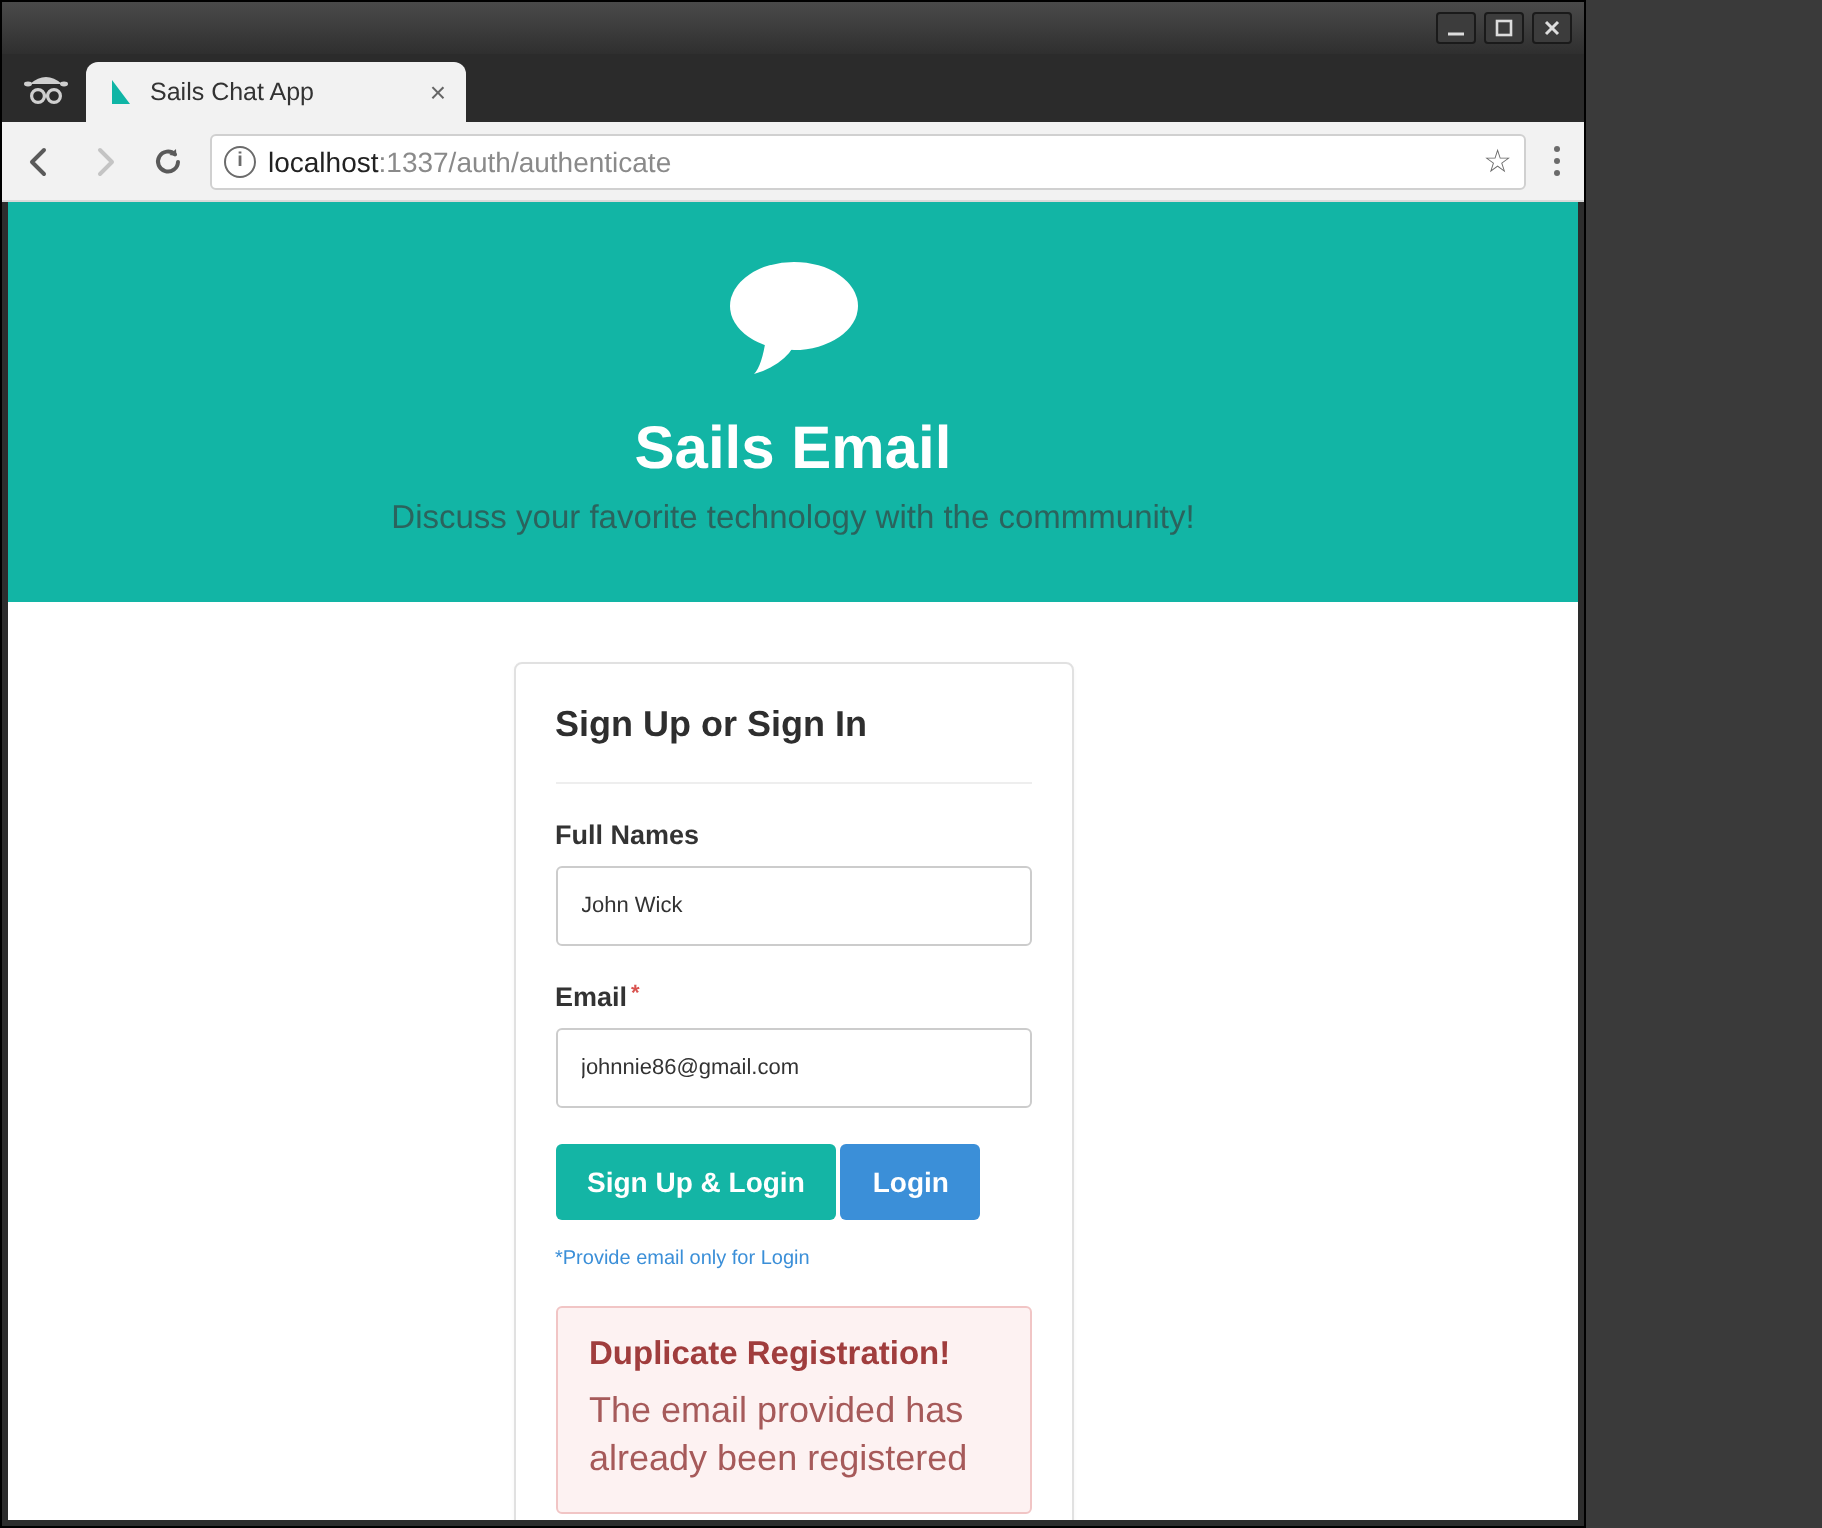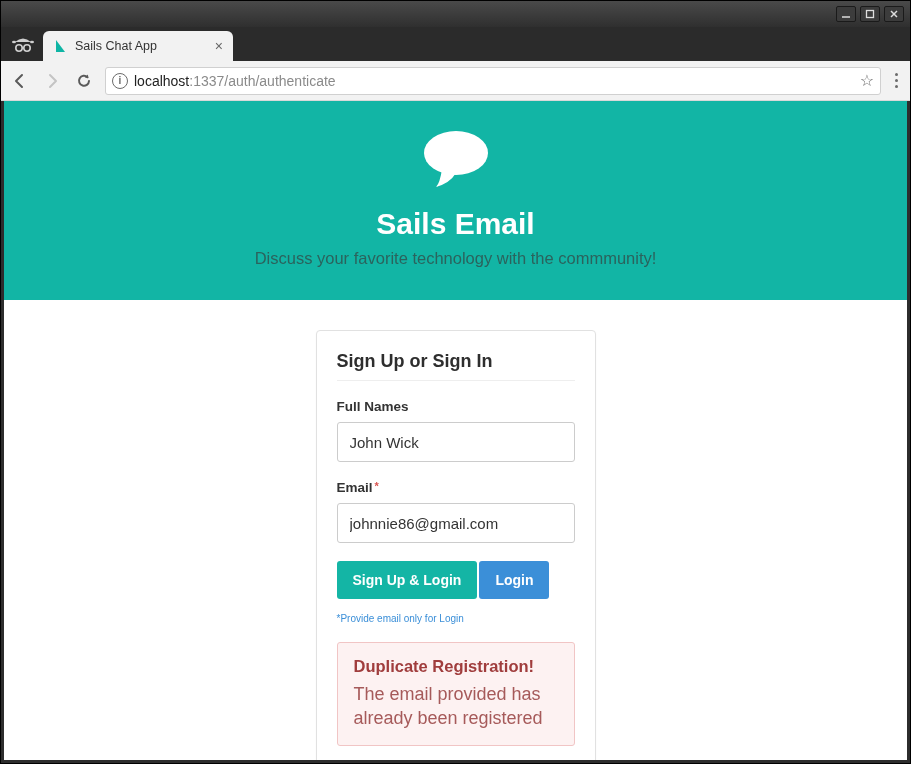--- a/index.html
+++ b/index.html
@@ -5,21 +5,21 @@
   * { box-sizing: border-box; margin: 0; padding: 0; }
   html, body { height: 100%; }
   body {
     font-family: "Segoe UI", "Helvetica Neue", Arial, sans-serif;
     background: #3a3a3a;
     overflow: hidden;
   }
 
   
   .window {
-    width: 911px;
+    width: 793px;
     height: 764px;
     background: #ec4899;
     display: flex;
     flex-direction: column;
     border: 1px solid #000;
   }
   .titlebar {
     height: 26px;
     background: linear-gradient(#4a4a4a, #2f2f2f);
     display: flex;
@@ -153,40 +153,40 @@
     background: #fff;
     border: 1px solid #e1e1e1;
     border-radius: 4px;
     padding: 20px 20px 22px;
     box-shadow: 0 1px 2px rgba(0,0,0,0.04);
   }
   .card h2 {
     font-size: 18px;
     color: #2e2e2e;
     font-weight: 700;
-    padding-bottom: 8px;
+    padding-bottom: 18px;
     border-bottom: 1px solid #eee;
     margin-bottom: 18px;
   }
   .field { margin-bottom: 18px; }
   .field label {
     display: block;
     font-size: 13.5px;
     font-weight: 700;
     color: #333;
     margin-bottom: 8px;
   }
   .field label .req { color: #d9534f; font-size: 11px; vertical-align: top; margin-left:2px;}
   .field input {
     width: 100%;
     height: 40px;
     border: 1px solid #ccc;
     border-radius: 3px;
     padding: 0 12px;
-    font-size: 15px;
+    font-size: 11px;
     color: #333;
   }
   .btnrow { display:flex; gap:2px; margin-bottom: 14px;}
   .btn {
     height: 38px;
     border: none;
     border-radius: 3px;
     color: #fff;
     font-weight: 700;
     font-size: 14px;

